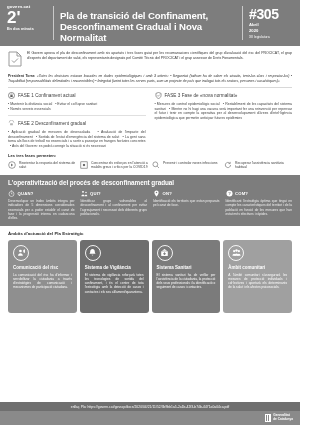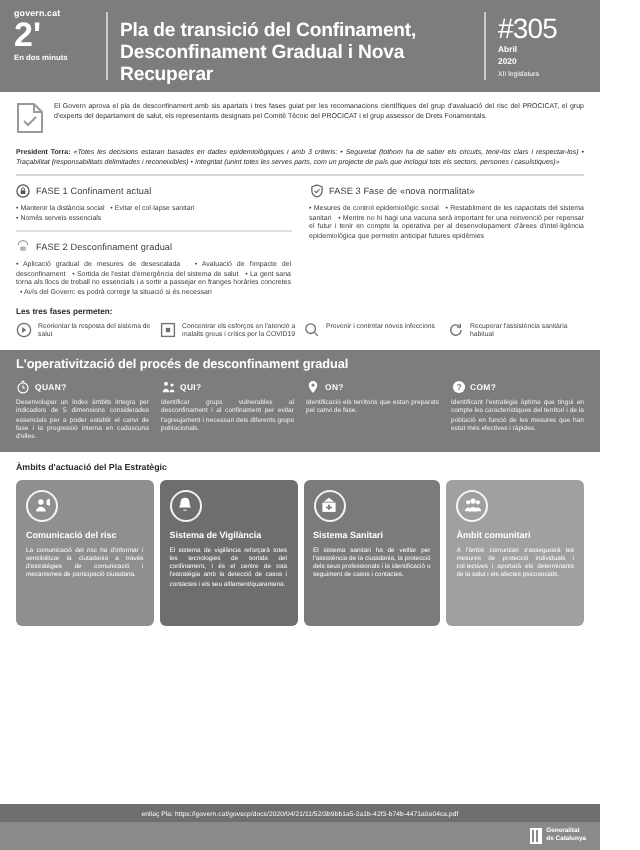--- a/index.html
+++ b/index.html
@@ -24,21 +24,21 @@
   .govern { font-size: 4.4px; font-weight: bold; letter-spacing: .1px; }
   .two-min { font-size: 17px; font-weight: bold; line-height: 15px; margin-top: 1px; }
   .endos { font-size: 3.9px; line-height: 4.6px; font-weight: bold; margin-top: 2px; }
   .hdr-rule { width: 1px; background: #c9c9c9; margin: 3px 6px 3px 0; flex: none; }
   .hdr-title {
     flex: 1; font-size: 9.6px; font-weight: bold;
     line-height: 11.2px; padding-top: 7px; letter-spacing: -.1px;
   }
   .hdr-rule2 { width: 1px; background: #c9c9c9; margin: 3px 6px 3px 0; flex: none; }
   .hdr-right { width: 44px; flex: none; padding-top: 5px; }
-  .issue { font-size: 14px; font-weight: normal; line-height: 13px; letter-spacing: -.4px; }
+  .issue { font-size: 14px; font-weight: bold; line-height: 13px; letter-spacing: -.4px; }
   .issue-sub { font-size: 4.2px; font-weight: bold; line-height: 4.9px; margin-top: 1.5px; }
   .issue-leg { font-size: 3.4px; line-height: 4px; margin-top: 1px; }
 
   
   .intro {
     display: flex; gap: 5px;
     padding: 5px 8px 4px 8px;
     background: #ffffff;
   }
   .doc-icon { width: 14px; height: 16px; flex: none; position: relative; }
@@ -134,21 +134,21 @@
 
 <div class="page">
 
   <div class="header">
     <div class="hdr-left">
       <div class="govern">govern.cat</div>
       <div class="two-min">2'</div>
       <div class="endos">En dos minuts</div>
     </div>
     <div class="hdr-rule"></div>
-    <div class="hdr-title">Pla de transició del Confinament, Desconfinament Gradual i Nova Recuperar</div>
+    <div class="hdr-title">Pla de transició del Confinament, Desconfinament Gradual i Nova Normalitat</div>
     <div class="hdr-rule2"></div>
     <div class="hdr-right">
       <div class="issue">#305</div>
       <div class="issue-sub">Abril</div>
       <div class="issue-sub">2020</div>
       <div class="issue-leg">XII legislatura</div>
     </div>
   </div>
 
   <div class="intro">

